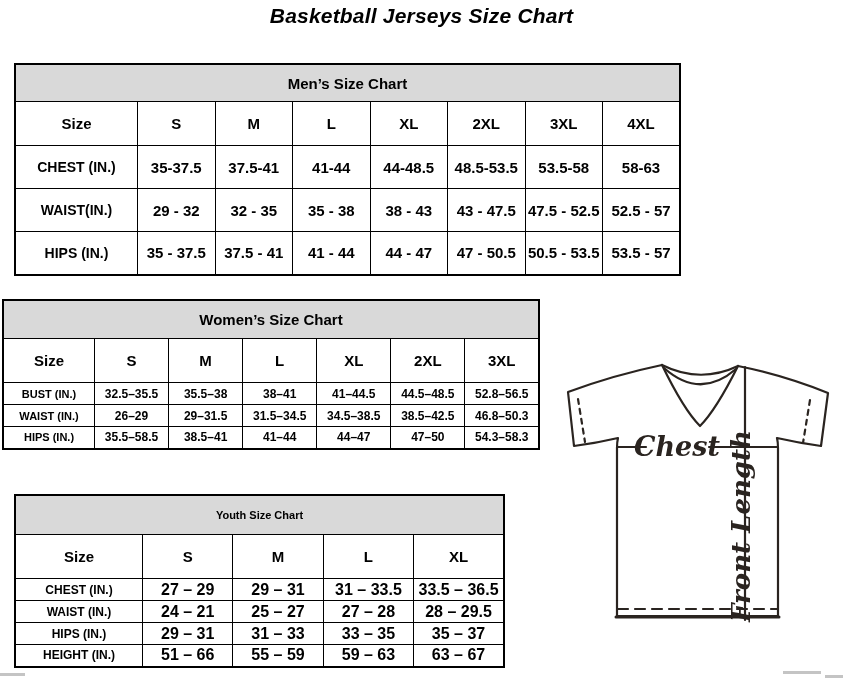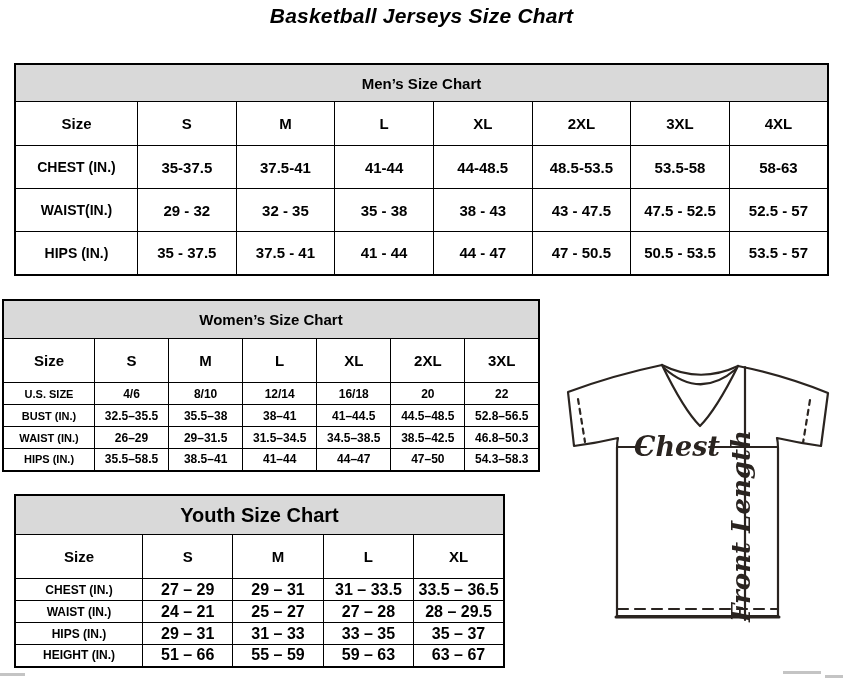--- a/index.html
+++ b/index.html
@@ -21,39 +21,39 @@
   table.sizes{
     border-collapse:collapse;table-layout:fixed;width:100%;
     border:2px solid var(--border,#000);border-top:1px solid var(--border,#000);
   }
   table.sizes th,table.sizes td{
     border:1px solid var(--border,#000);
     text-align:center;vertical-align:middle;
     font-weight:bold;padding:0 2px;overflow:hidden;white-space:nowrap;
   }
   
-  .mens{left:14px;top:63px;width:815px;}
+  .mens{left:14px;top:63px;width:667px;}
   .mens .band{height:38px;font-size:15px;}
   .mens thead tr{height:44px;}
   .mens tbody tr{height:43px;}
   .mens th,.mens td{font-size:15px;}
   .mens tbody th{font-size:14px;}
   .mens .col0{width:117px;}
   
   .womens{left:2px;top:299px;width:538px;}
   .womens .band{height:39px;font-size:15px;}
   .womens thead tr{height:44px;}
   .womens tbody tr{height:22px;}
   .womens thead th{font-size:15px;}
   .womens tbody th{font-size:11px;}
   .womens tbody td{font-size:12px;}
   .womens .col0{width:86px;}
   
   .youth{left:14px;top:494px;width:491px;}
-  .youth .band{height:40px;font-size:20px;}
+  .youth .band{height:40px;font-size:11px;}
   .youth thead tr{height:44px;}
   .youth tbody tr{height:22px;}
   .youth thead th{font-size:15px;}
   .youth tbody th{font-size:12px;}
   .youth tbody td{font-size:16px;}
   .youth .col0{width:122px;}
   
   .jersey-wrap{position:absolute;left:558px;top:358px;width:282px;height:272px;text-align:center;}
   .jersey-wrap svg{display:block;}
   .diagram-text{
@@ -130,29 +130,20 @@
           <th>S</th>
           <th>M</th>
           <th>L</th>
           <th>XL</th>
           <th>2XL</th>
           <th>3XL</th>
         </tr>
       </thead>
       <tbody>
         <tr>
-          <th class="col0">U.S. SIZE</th>
-          <td>4/6</td>
-          <td>8/10</td>
-          <td>12/14</td>
-          <td>16/18</td>
-          <td>20</td>
-          <td>22</td>
-        </tr>
-        <tr>
           <th class="col0">BUST (IN.)</th>
           <td>32.5–35.5</td>
           <td>35.5–38</td>
           <td>38–41</td>
           <td>41–44.5</td>
           <td>44.5–48.5</td>
           <td>52.8–56.5</td>
         </tr>
         <tr>
           <th class="col0">WAIST (IN.)</th>

